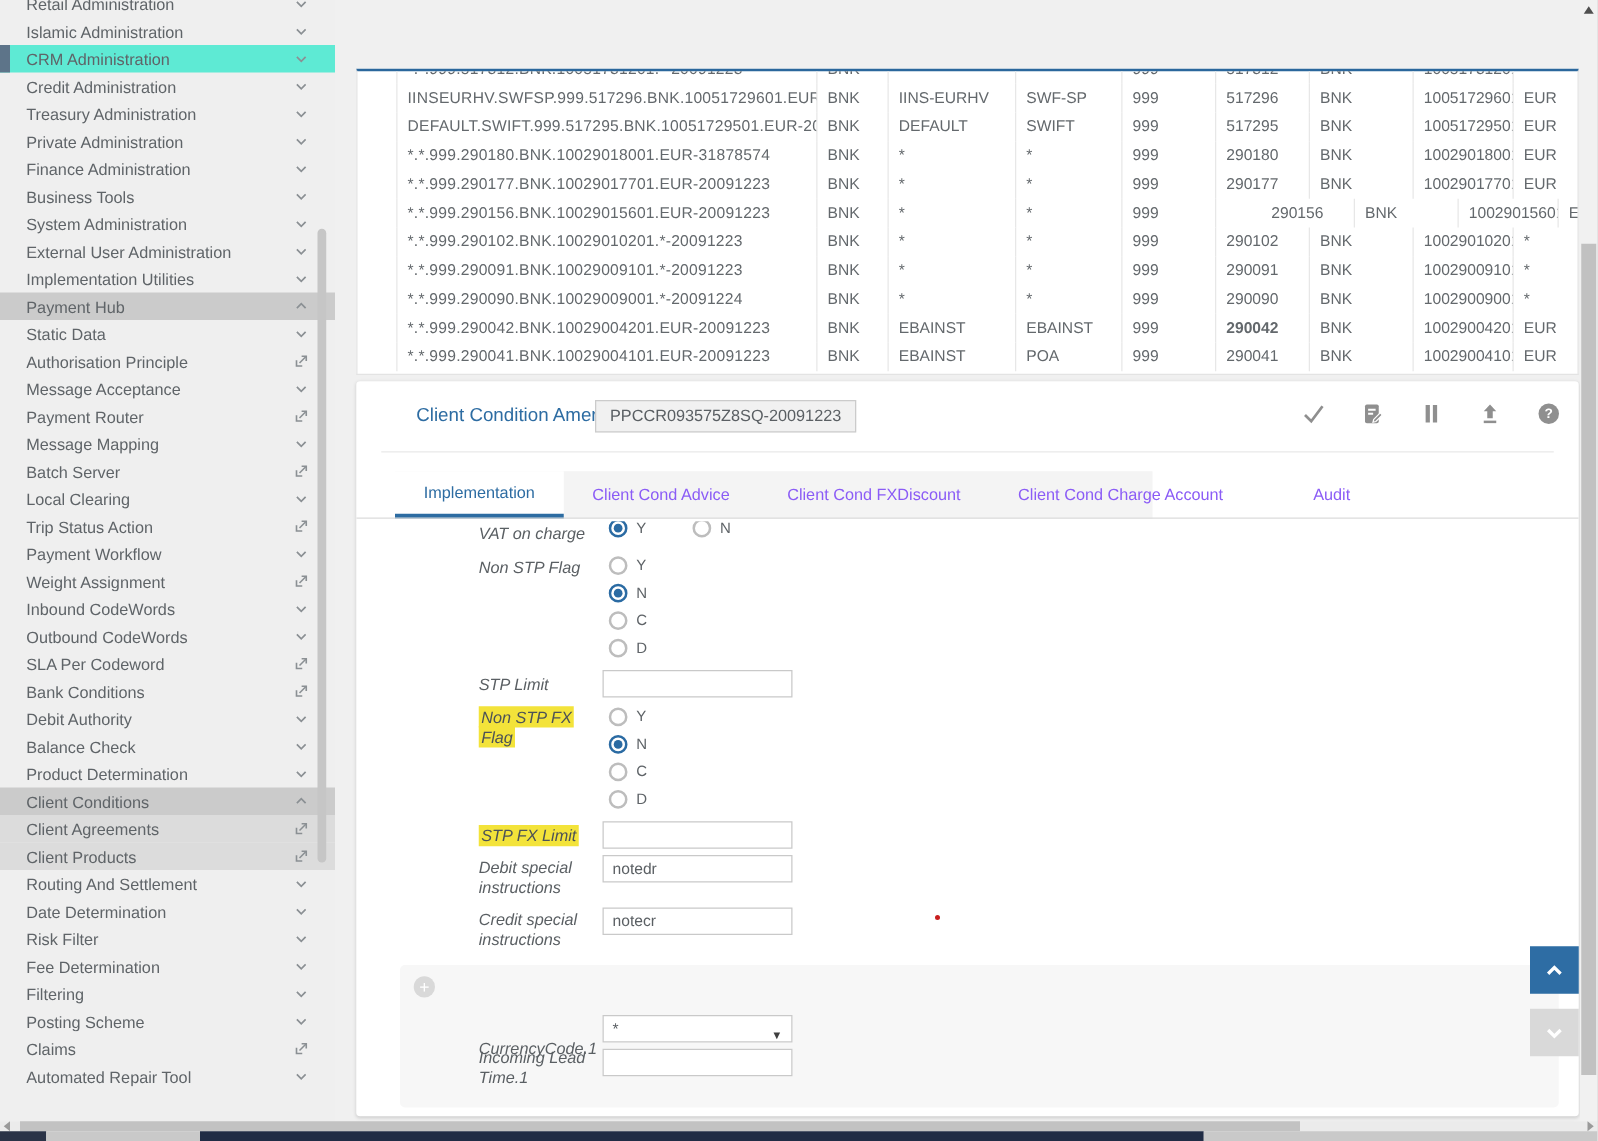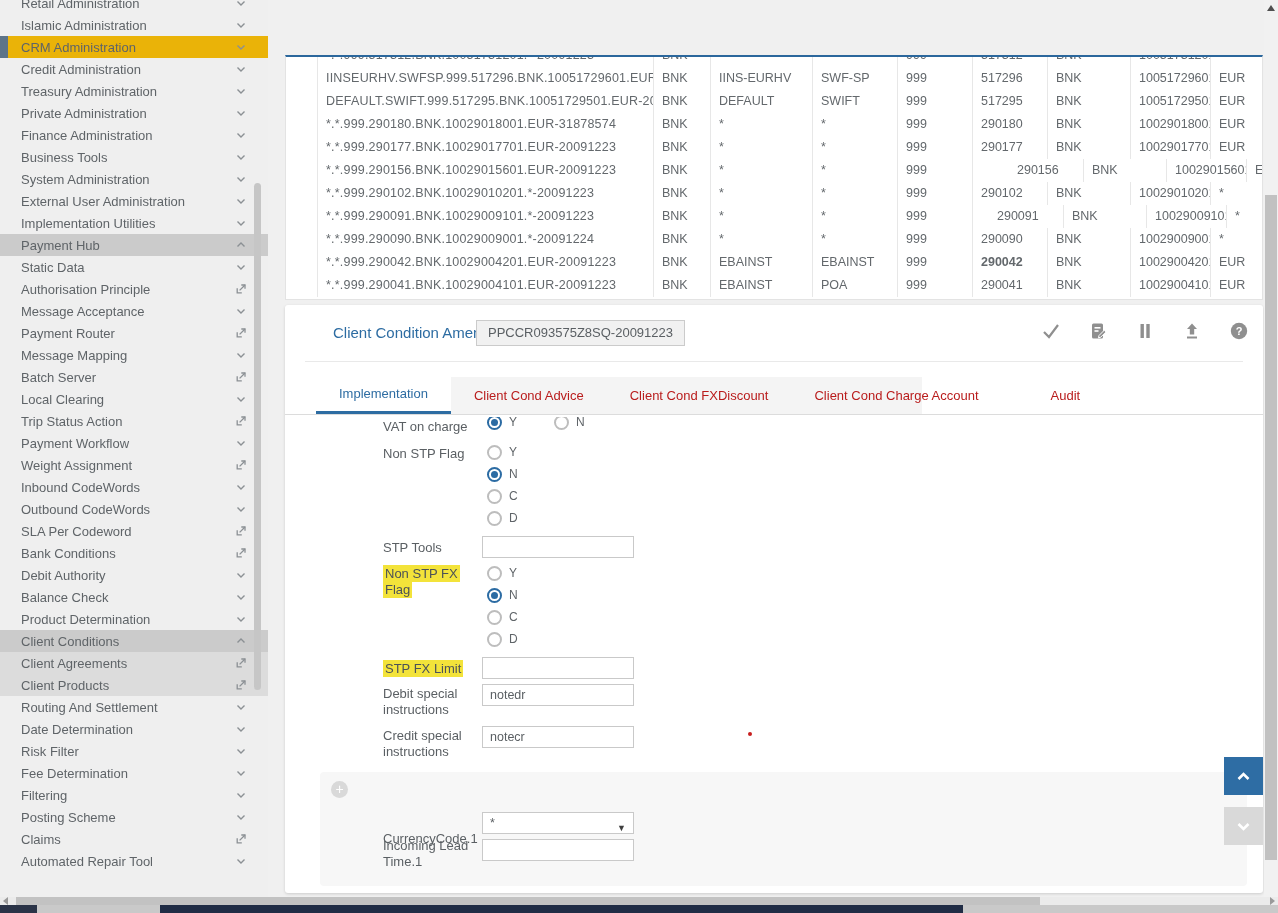--- a/index.html
+++ b/index.html
@@ -5,21 +5,21 @@
   html,body{margin:0;padding:0;background:#d8d8d8;}
   .stage{position:relative;width:1278px;height:913px;background:#f0f0f0;overflow:hidden;
          font-family:"Liberation Sans",sans-serif;-webkit-font-smoothing:antialiased;}
   
   .sidebar{position:absolute;left:0;top:0;width:268px;height:897px;background:#efefef;overflow:hidden;}
   .side-item{position:relative;height:22px;display:flex;align-items:center;
              padding:0 20px 0 21px;color:#5f6468;font-size:13px;cursor:pointer;}
   .side-item .lbl{flex:1;white-space:nowrap;overflow:hidden;}
   .side-item .ticon{flex:none;width:14px;height:14px;display:flex;align-items:center;justify-content:center;}
   .v-selected{background:#cbcbcb;}
-  .v-selected-accent{background:#eab308;gap:41px;}
+  .v-selected-accent{background:#5eead4;gap:41px;}
   .v-selected-accent::before{content:"";position:absolute;left:0;top:0;width:8px;height:100%;background:#5d7489;}
   .v-sub{background:#dcdcdc;}
   .side-thumb{position:absolute;left:254px;top:183px;width:7px;height:507px;background:#c6c6c6;border-radius:4px;}
   
   .tableCard{position:absolute;left:285px;top:55px;width:978px;height:245px;background:#fff;
              border:1px solid #e3e3e3;border-top:2px solid #2b679c;box-sizing:border-box;overflow:hidden;}
   .trows{margin-top:-13px;}
   .trow{display:flex;height:23px;}
   .tcell{flex:none;line-height:23px;font-size:12.5px;color:#63686c;padding-left:8px;
          border-right:1px solid #e7e7e7;white-space:nowrap;overflow:hidden;box-sizing:border-box;}
@@ -27,26 +27,26 @@
   .detailCard{position:absolute;left:285px;top:305px;width:978px;height:588px;background:#fff;
               border-radius:3px;box-shadow:0 1px 3px rgba(0,0,0,.15);overflow:hidden;}
   .pageTitle{position:absolute;left:48px;top:19px;font-size:15px;font-weight:500;color:#2d6ca2;}
   .refBox{position:absolute;left:191px;top:15px;height:24px;line-height:24px;padding:0 11px;
           background:#f1f1f1;border:1px solid #cbcbcb;color:#5a5f63;font-size:13px;}
   .toolbar{position:absolute;right:14px;top:16px;display:flex;gap:27px;}
   .tbtn{width:20px;height:20px;cursor:pointer;}
   .titleDiv{position:absolute;left:20px;right:20px;top:56px;height:1px;background:#e9e9e9;}
   .tabstrip{position:absolute;left:31px;top:72px;width:606px;height:38px;background:#f4f4f4;}
   .tabbar{position:absolute;left:31px;top:72px;height:38px;display:flex;}
-  .tab{height:38px;line-height:37px;padding:0 23px;font-size:13px;color:#b91c1c;box-sizing:border-box;cursor:pointer;white-space:nowrap;}
+  .tab{height:38px;line-height:37px;padding:0 23px;font-size:13px;color:#8b5cf6;box-sizing:border-box;cursor:pointer;white-space:nowrap;}
   .tab.active{background:#fff;color:#2d6ca2;border-bottom:4px solid #2d6ca2;line-height:33px;}
   .tab.gapL{margin-left:26px;}
   .tabline{position:absolute;left:0;right:0;top:109px;height:1px;background:#dcdcdc;}
   .formvp{position:absolute;left:0;top:112px;width:978px;height:476px;overflow:hidden;}
-  .flabel{position:absolute;left:98px;width:96px;font-size:13px;color:#5a5f63;line-height:16px;}
+  .flabel{position:absolute;left:98px;width:96px;font-size:13px;color:#5a5f63;line-height:16px;font-style:italic;}
   .hl{background:#f3e33a;color:#4c5257;padding:1px 2px;-webkit-box-decoration-break:clone;box-decoration-break:clone;}
   .finput{position:absolute;left:197px;width:152px;height:22px;box-sizing:border-box;border:1px solid #c9c9c9;
           background:#fff;font:12.5px "Liberation Sans",sans-serif;color:#5a5f63;padding:0 7px;outline:none;}
   .fselect{position:absolute;left:197px;width:152px;height:22px;box-sizing:border-box;border:1px solid #c9c9c9;
            background:#fff;font-size:12.5px;color:#5a5f63;line-height:20px;padding:0 7px;cursor:pointer;}
   .fselect .caret{position:absolute;right:7px;top:5px;font-size:9px;color:#3f3f3f;}
   .radio{position:absolute;width:15px;height:15px;border-radius:50%;box-sizing:border-box;
          border:2px solid #bdbdbd;background:#fff;cursor:pointer;}
   .radio.sel{border-color:#2b6ba3;}
   .radio.sel::after{content:"";position:absolute;left:2px;top:2px;right:2px;bottom:2px;background:#2b6ba3;border-radius:50%;}
@@ -508,21 +508,21 @@
           <div class="tcell" style="width: 80px;">10029010201</div>
           <div class="tcell" style="width: 53px;">*</div>
         </div>
         <div class="trow">
           <div class="tcell" style="width: 32px;"></div>
           <div class="tcell" style="width: 336px; letter-spacing: 0.2px;">*.*.999.290091.BNK.10029009101.*-20091223</div>
           <div class="tcell" style="width: 57px;">BNK</div>
           <div class="tcell" style="width: 102px;">*</div>
           <div class="tcell" style="width: 85px;">*</div>
           <div class="tcell" style="width: 75px;">999</div>
-          <div class="tcell" style="width: 75px; margin-left: 16px;">290091</div>
+          <div class="tcell" style="width: 75px;">290091</div>
           <div class="tcell" style="width: 83px;">BNK</div>
           <div class="tcell" style="width: 80px;">10029009101</div>
           <div class="tcell" style="width: 53px;">*</div>
         </div>
         <div class="trow">
           <div class="tcell" style="width: 32px;"></div>
           <div class="tcell" style="width: 336px; letter-spacing: 0.2px;">*.*.999.290090.BNK.10029009001.*-20091224</div>
           <div class="tcell" style="width: 57px;">BNK</div>
           <div class="tcell" style="width: 102px;">*</div>
           <div class="tcell" style="width: 85px;">*</div>
@@ -606,21 +606,21 @@
         <div class="ropt" style="left: 291px; top: -2px;">N</div>
         <div class="flabel" style="top: 29px;">Non STP Flag</div>
         <div class="radio" style="left: 202px; top: 27.5px;"></div>
         <div class="ropt" style="left: 224px; top: 28px;">Y</div>
         <div class="radio sel" style="left: 202px; top: 49.5px;"></div>
         <div class="ropt" style="left: 224px; top: 50px;">N</div>
         <div class="radio" style="left: 202px; top: 71.5px;"></div>
         <div class="ropt" style="left: 224px; top: 72px;">C</div>
         <div class="radio" style="left: 202px; top: 93.5px;"></div>
         <div class="ropt" style="left: 224px; top: 94px;">D</div>
-        <div class="flabel" style="top: 123px;">STP Tools</div>
+        <div class="flabel" style="top: 123px;">STP Limit</div>
         <input class="finput" type="text" style="top: 119px;">
         <div class="flabel" style="top: 149px;"><span class="hl">Non STP FX Flag</span></div>
         <div class="radio" style="left: 202px; top: 148.5px;"></div>
         <div class="ropt" style="left: 224px; top: 149px;">Y</div>
         <div class="radio sel" style="left: 202px; top: 170.5px;"></div>
         <div class="ropt" style="left: 224px; top: 171px;">N</div>
         <div class="radio" style="left: 202px; top: 192.5px;"></div>
         <div class="ropt" style="left: 224px; top: 193px;">C</div>
         <div class="radio" style="left: 202px; top: 214.5px;"></div>
         <div class="ropt" style="left: 224px; top: 215px;">D</div>

